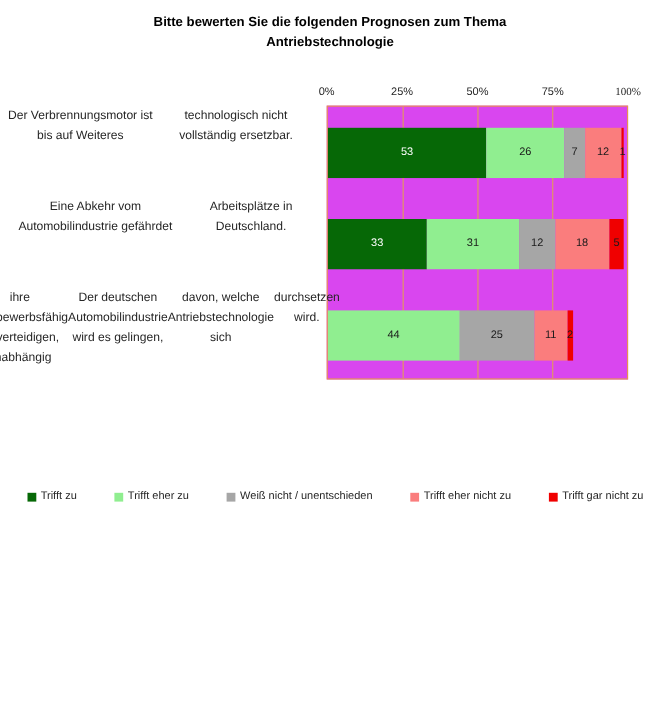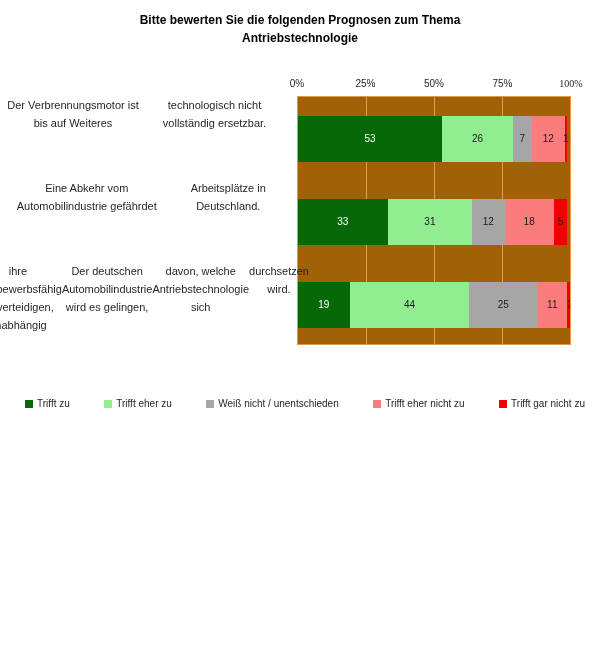--- a/index.html
+++ b/index.html
@@ -23,21 +23,21 @@
   }
   .axis-labels .tick {
     position: absolute;
     transform: translateX(-50%);
     font-size: 10px; color: #262626; white-space: nowrap;
   }
   .plot {
     position: absolute;
     left: 297px; top: 96px; width: 274px; height: 249px;
     border: 1px solid #E6954F;
-    background: #a16207;
+    background: #d946ef;
   }
   .gridline {
     position: absolute; top: 0; bottom: 0; width: 1px;
     background: #E29C58;
   }
   .bar-row {
     position: absolute; left: 0; width: 100%; height: 83px;
     display: flex; align-items: center;
   }
   .bar {
@@ -55,21 +55,21 @@
     left: 0; width: 290px; padding-right: 7px;
     display: flex; flex-direction: row; justify-content: center;
     text-align: center;
     font-size: 11px; line-height: 18px; color: #262626;
   }
   .legend {
     position: absolute;
     left: 25px; top: 398px; width: 560px;
     display: flex; justify-content: space-between; align-items: center;
   }
-  .legend-item { display: flex; align-items: center; }
+  .legend-item { display: flex; align-items: center; margin-top: 48px; }
   .legend-swatch {
     width: 8px; height: 8px; margin-right: 4px; flex-shrink: 0;
   }
   .legend-label { font-size: 10px; color: #262626; white-space: nowrap; }
 </style>
 </head>
 <body>
 
 <div class="title">
   <div>Bitte bewerten Sie die folgenden Prognosen zum Thema</div>
@@ -121,23 +121,20 @@
         <div class="seg" style="width: 18%; background: rgb(250, 125, 125);">
           <span style="color: rgb(26, 26, 26);">18</span>
         </div>
         <div class="seg" style="width: 5%; background: rgb(240, 0, 0);">
           <span style="color: rgb(26, 26, 26);">5</span>
         </div>
       </div>
     </div>
     <div class="bar-row" style="top: 166px;">
       <div class="bar">
-        <div class="seg" style="width: 19%; background: rgb(6, 104, 6);">
-          <span style="color: rgb(255, 255, 255);">19</span>
-        </div>
         <div class="seg" style="width: 44%; background: rgb(144, 238, 144);">
           <span style="color: rgb(26, 26, 26);">44</span>
         </div>
         <div class="seg" style="width: 25%; background: rgb(166, 166, 166);">
           <span style="color: rgb(26, 26, 26);">25</span>
         </div>
         <div class="seg" style="width: 11%; background: rgb(250, 125, 125);">
           <span style="color: rgb(26, 26, 26);">11</span>
         </div>
         <div class="seg" style="width: 2%; background: rgb(240, 0, 0);">

